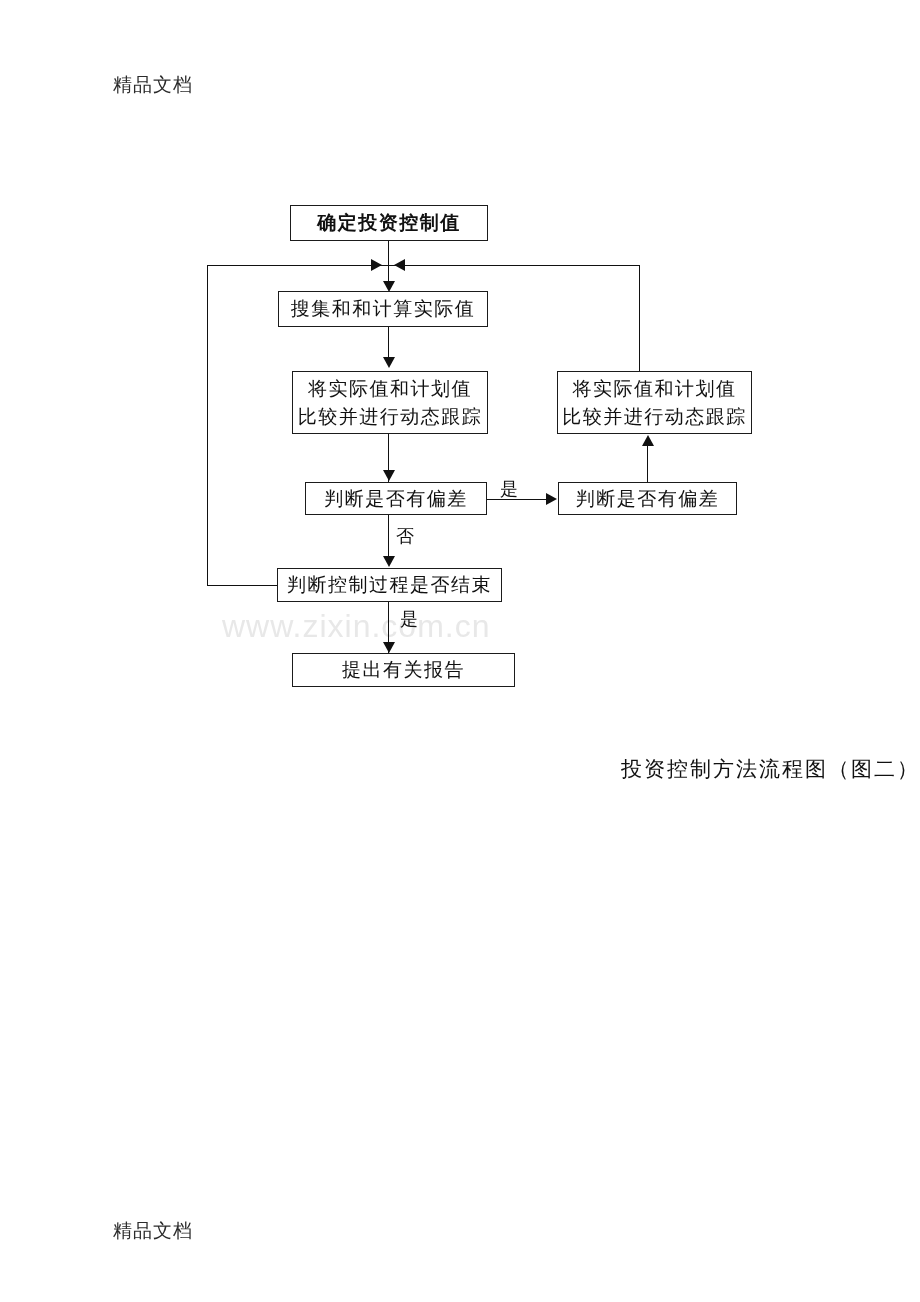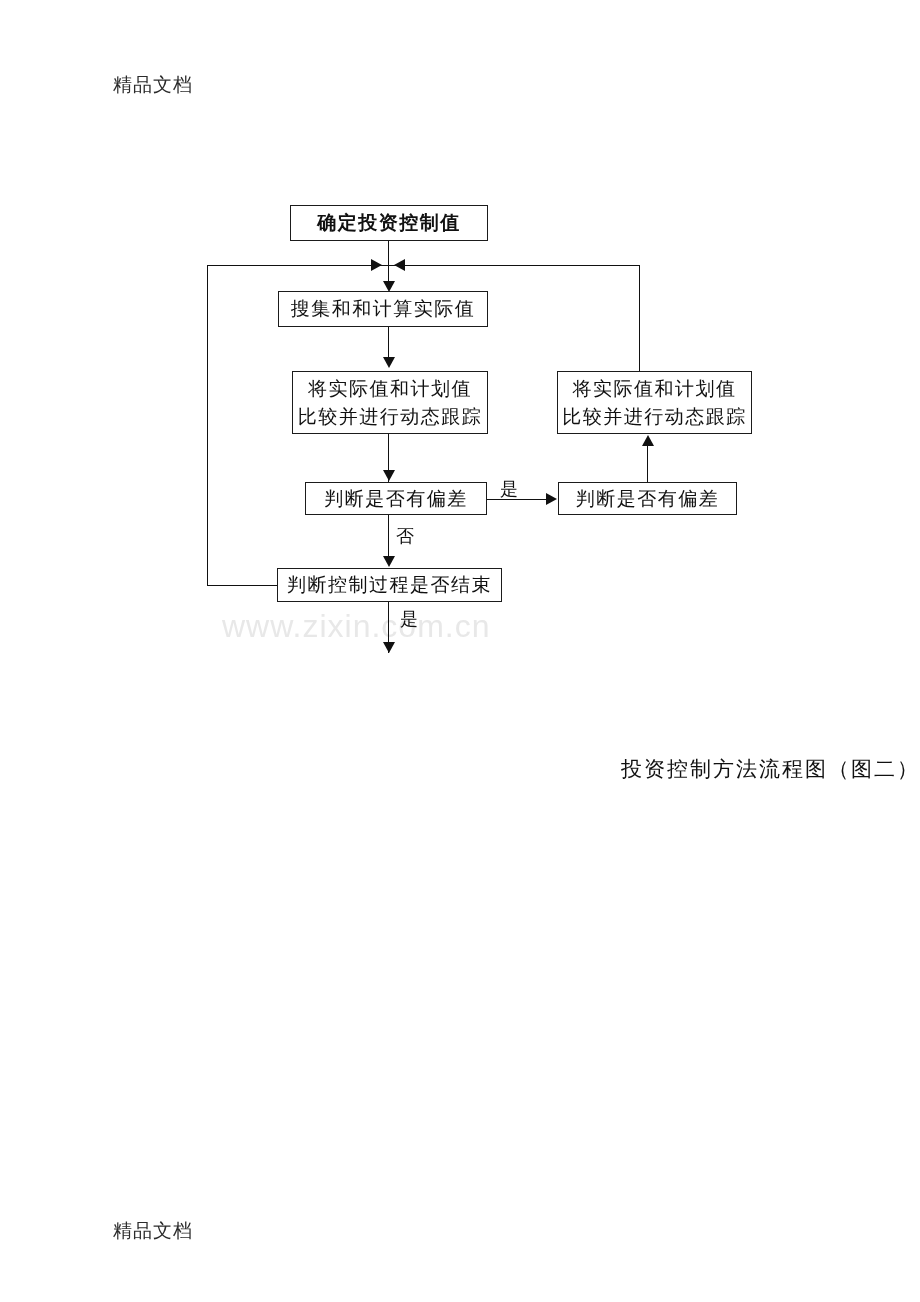--- a/index.html
+++ b/index.html
@@ -193,20 +193,23 @@
     <div class="edge-label" style="left:396px; top:524px;">否</div>
 
     <div class="node" style="left:277px; top:568px; width:225px; height:34px;">
       <span class="ln">判断控制过程是否结束</span>
     </div>
 
     <div class="ln-v" style="left:388px; top:602px; height:51px;"></div>
     <div class="arrow down" style="left:383px; top:642px;"></div>
     <div class="edge-label" style="left:400px; top:607px;">是</div>
 
+    <div class="node" style="left:292px; top:653px; width:223px; height:34px;">
+      <span class="ln">提出有关报告</span>
+    </div>
 
     <div class="node" style="left:557px; top:371px; width:195px; height:63px;">
       <span class="ln">将实际值和计划值</span>
       <span class="ln">比较并进行动态跟踪</span>
     </div>
 
     <div class="node" style="left:558px; top:482px; width:179px; height:33px;">
       <span class="ln">判断是否有偏差</span>
     </div>
 

